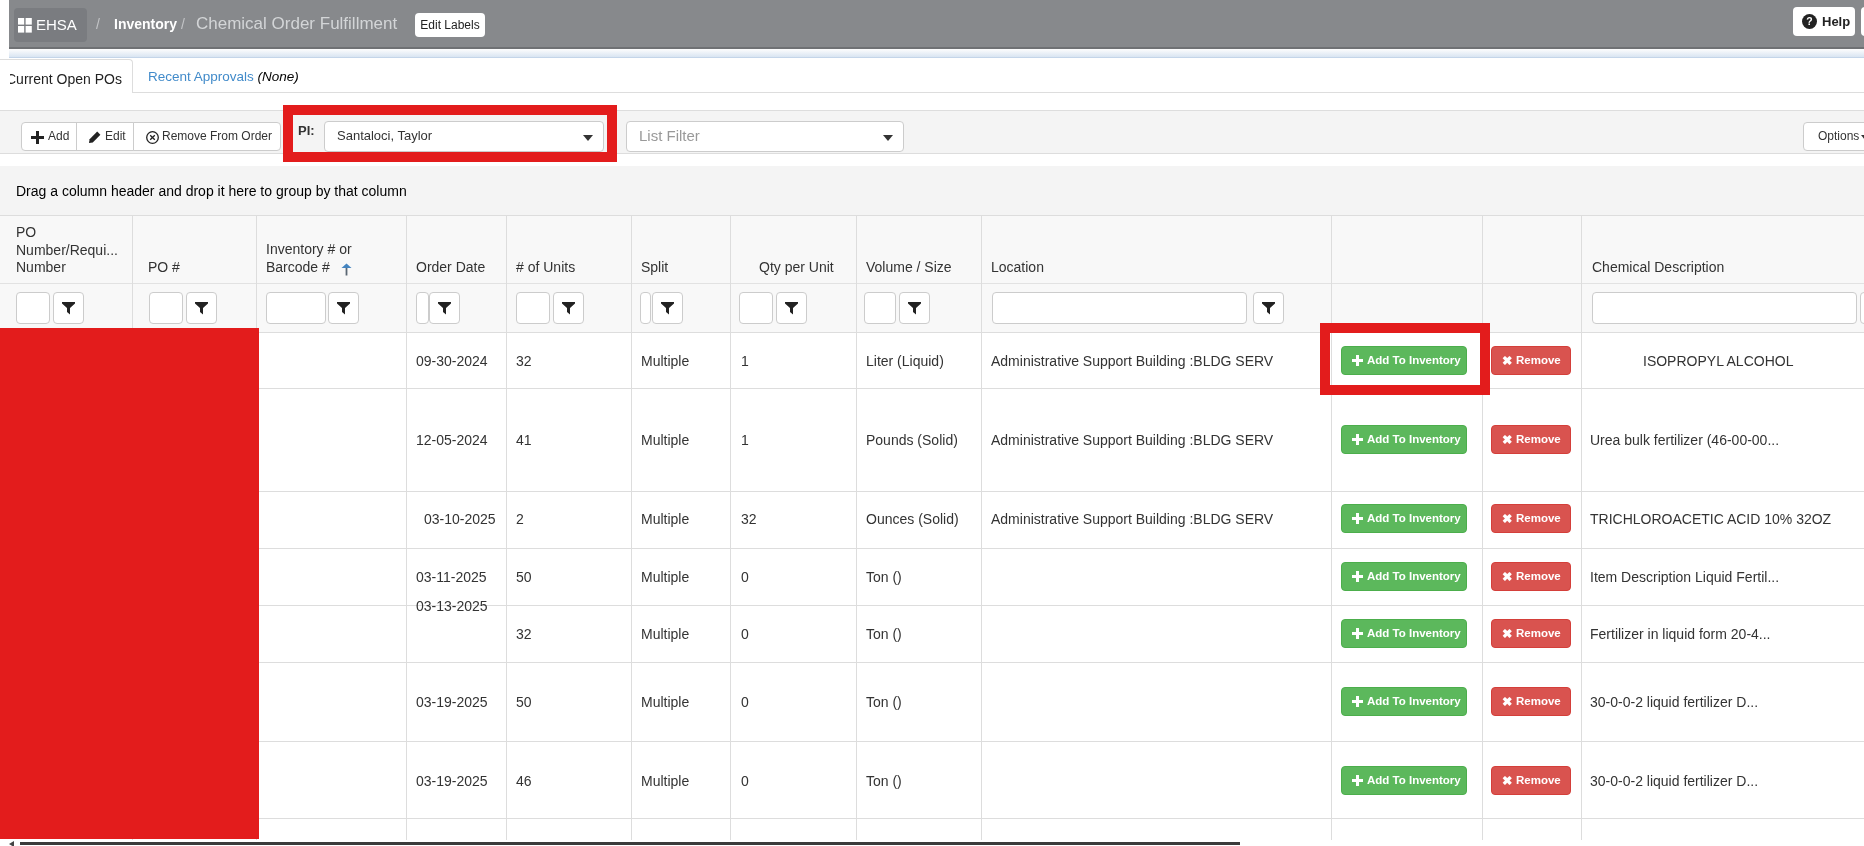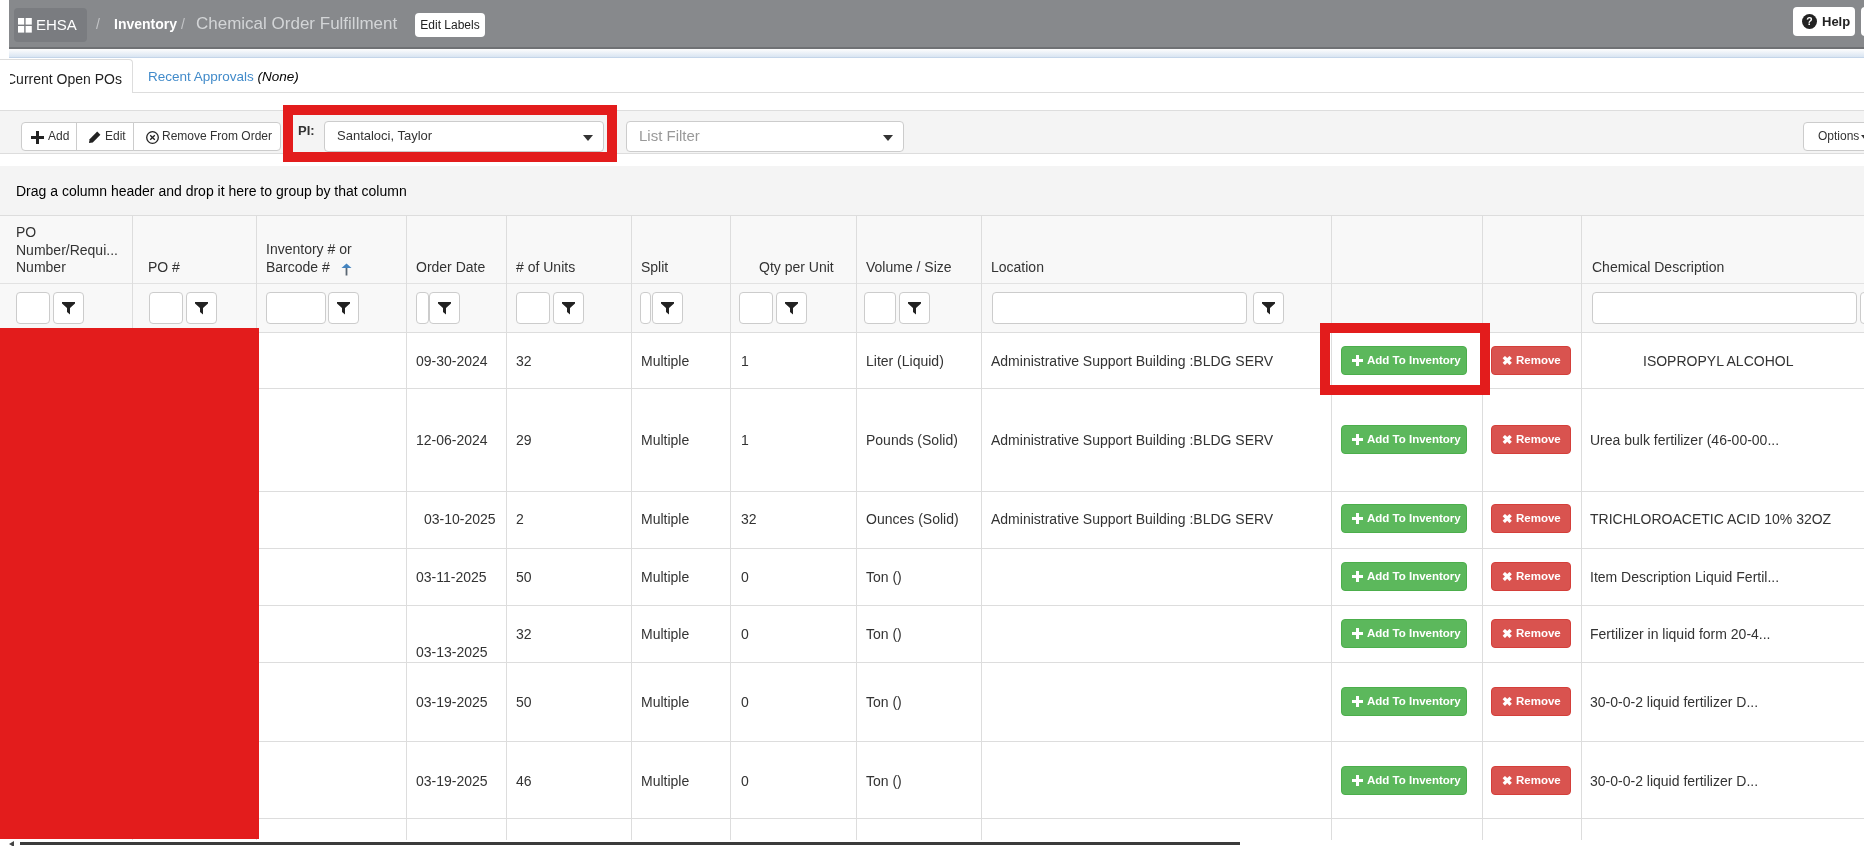--- a/index.html
+++ b/index.html
@@ -213,22 +213,22 @@
 <div class="cell" style="left:991px;top:353px;">Administrative Support Building :BLDG SERV</div>
 <div class="btn-add" style="top:346px;">
       <span>Add To Inventory</span>
     </div>
 <div class="btn-rem" style="top:346px;">
       <b>✖</b>
       <span>Remove</span>
     </div>
 <div class="cell" style="left:1643px;top:353px;">ISOPROPYL ALCOHOL</div>
 
-<div class="cell" style="left:416px;top:432px;">12-06-2024</div>
-<div class="cell" style="left:516px;top:432px;">29</div>
+<div class="cell" style="left:416px;top:432px;">12-05-2024</div>
+<div class="cell" style="left:516px;top:432px;">41</div>
 <div class="cell" style="left:641px;top:432px;">Multiple</div>
 <div class="cell" style="left:741px;top:432px;">1</div>
 <div class="cell" style="left:866px;top:432px;">Pounds (Solid)</div>
 <div class="cell" style="left:991px;top:432px;">Administrative Support Building :BLDG SERV</div>
 <div class="btn-add" style="top:425px;">
       <span>Add To Inventory</span>
     </div>
 <div class="btn-rem" style="top:425px;">
       <b>✖</b>
       <span>Remove</span>
@@ -257,21 +257,21 @@
 <div class="cell" style="left:866px;top:569px;">Ton ()</div>
 <div class="btn-add" style="top:562px;">
       <span>Add To Inventory</span>
     </div>
 <div class="btn-rem" style="top:562px;">
       <b>✖</b>
       <span>Remove</span>
     </div>
 <div class="cell" style="left:1590px;top:569px;">Item Description Liquid Fertil...</div>
 
-<div class="cell" style="left:416px;top:644px;">03-13-2025</div>
+<div class="cell" style="left:416px;top:598px;">03-13-2025</div>
 <div class="cell" style="left:516px;top:626px;">32</div>
 <div class="cell" style="left:641px;top:626px;">Multiple</div>
 <div class="cell" style="left:741px;top:626px;">0</div>
 <div class="cell" style="left:866px;top:626px;">Ton ()</div>
 <div class="btn-add" style="top:619px;">
       <span>Add To Inventory</span>
     </div>
 <div class="btn-rem" style="top:619px;">
       <b>✖</b>
       <span>Remove</span>

